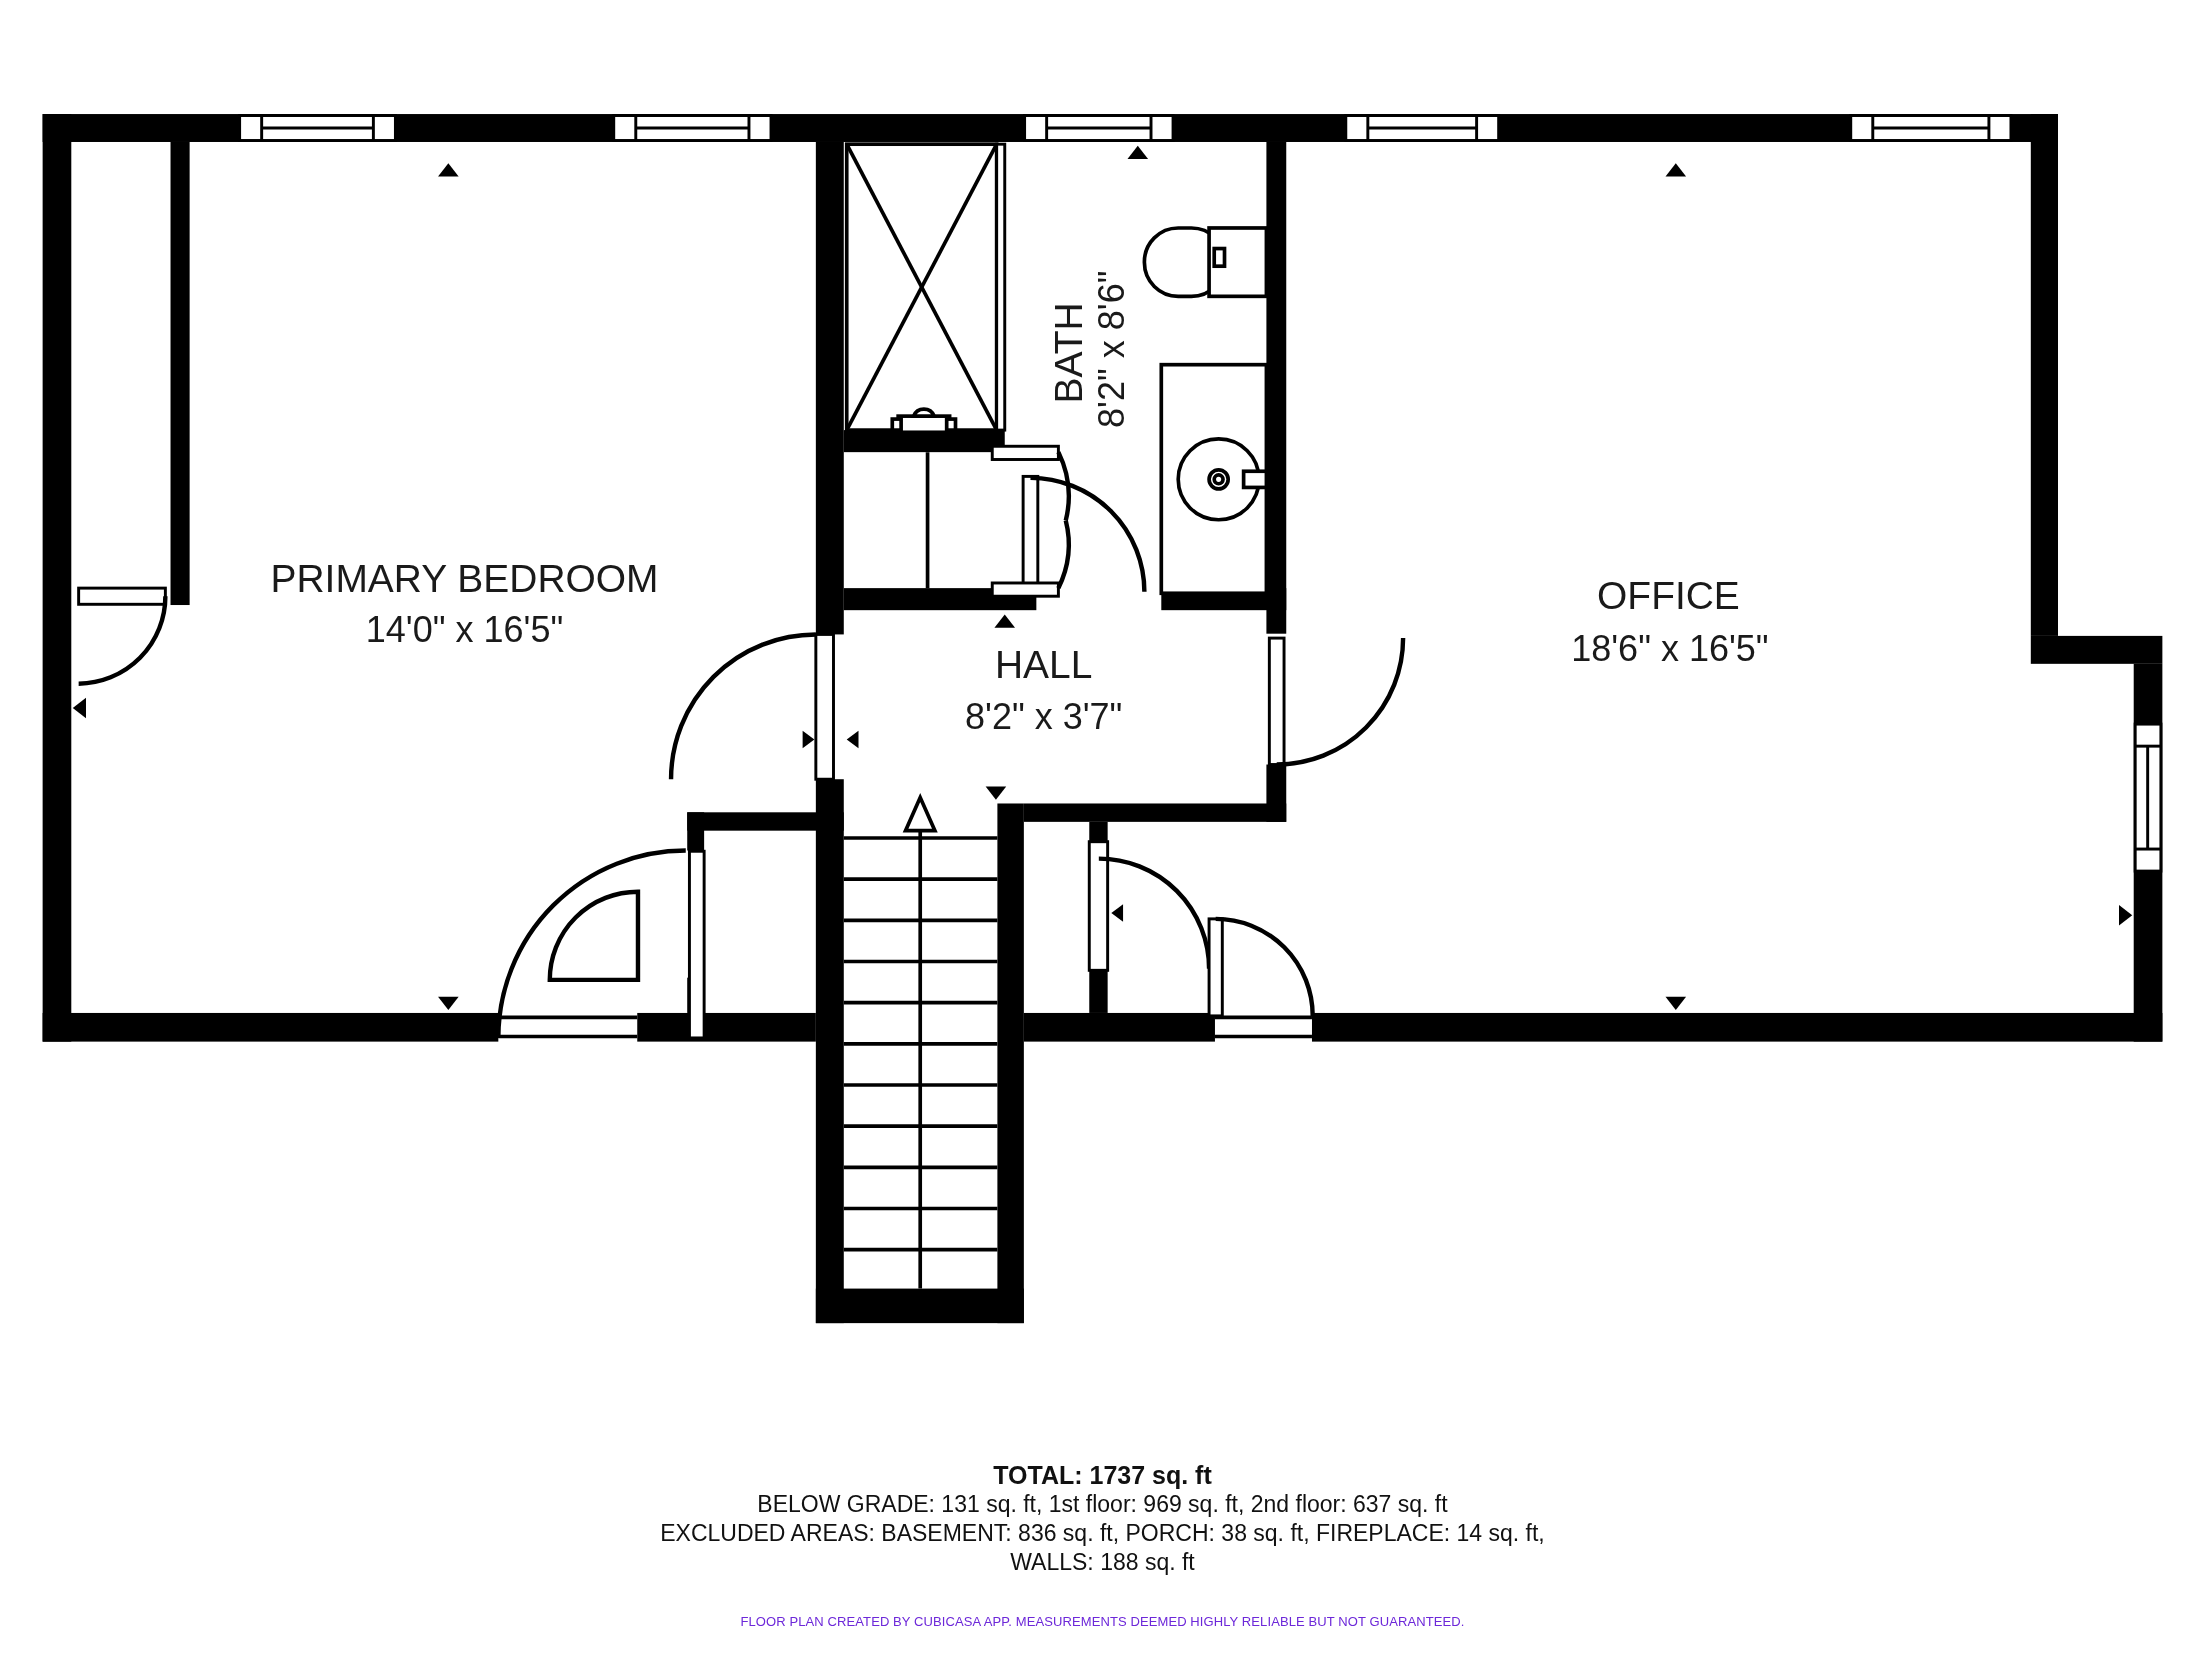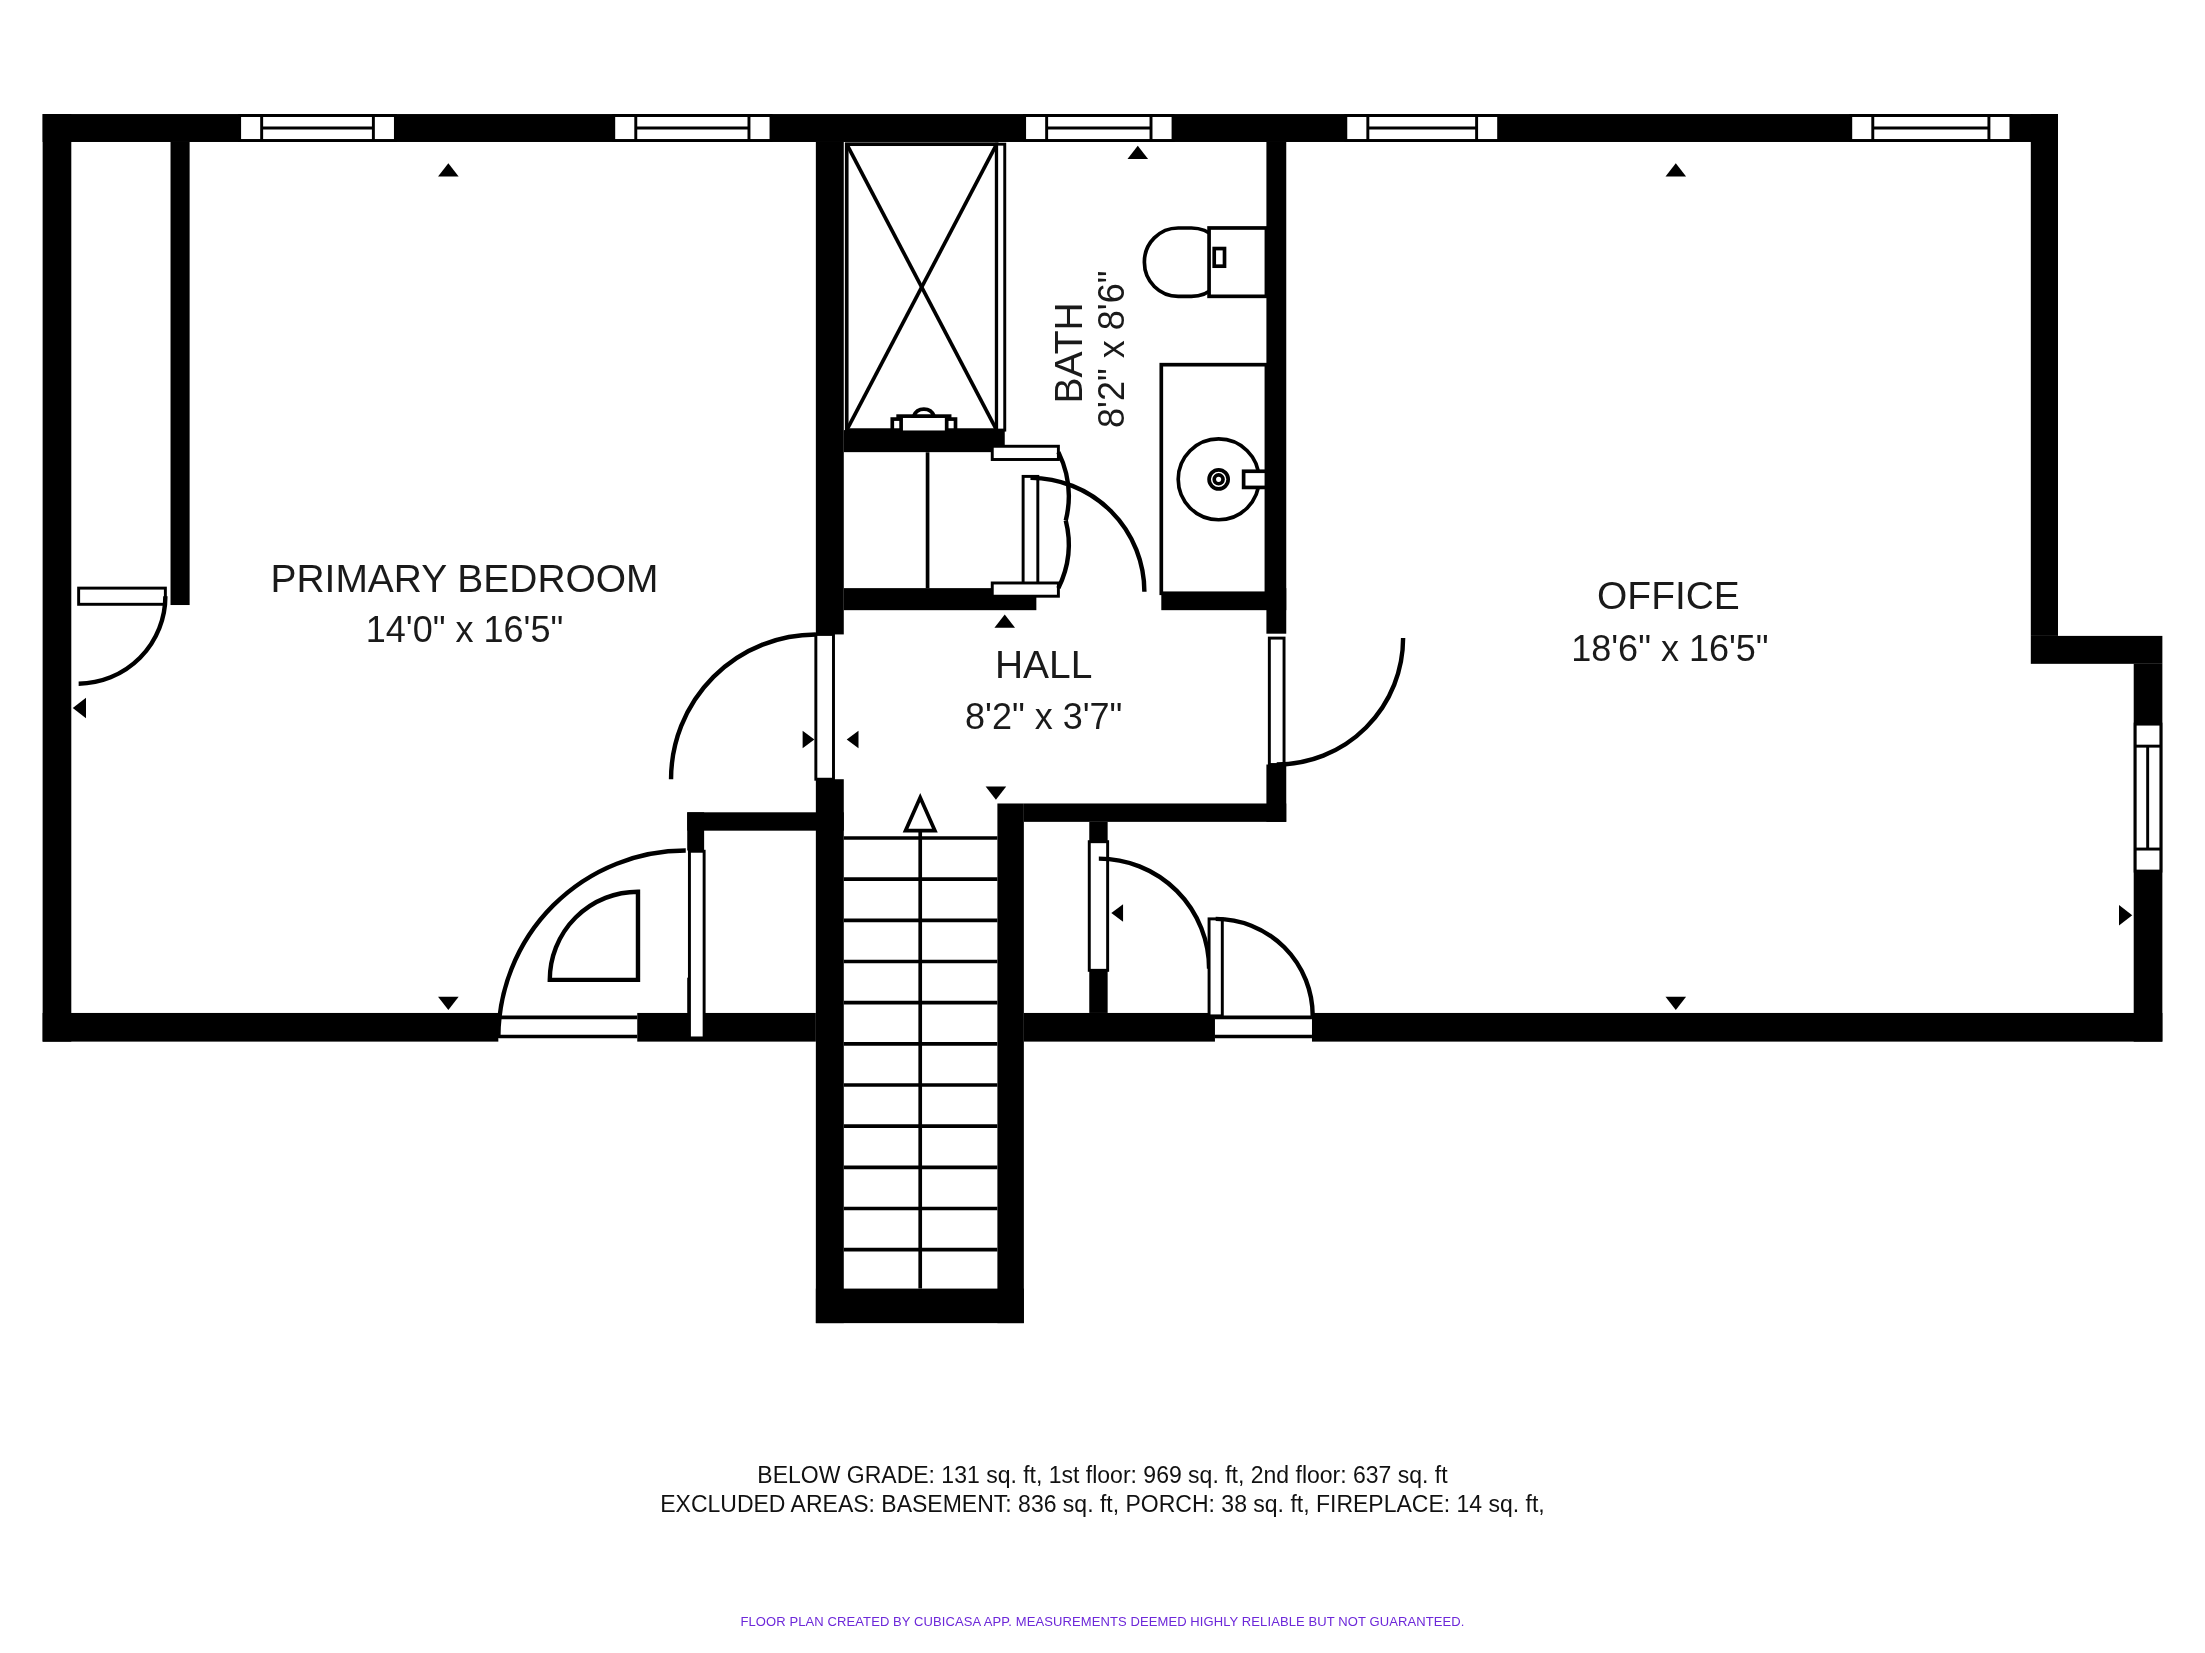--- a/index.html
+++ b/index.html
@@ -211,19 +211,21 @@
 
     <text class="roomlabel" x="1420" y="922" font-size="53">HALL</text>
     <text class="roomlabel" x="1420" y="992" font-size="49">8'2" x 3'7"</text>
 
     <text class="roomlabel" x="2270" y="829" font-size="53">OFFICE</text>
     <text class="roomlabel" x="2272" y="899" font-size="49">18'6" x 16'5"</text>
   </g>
 </svg>
 
   <div class="summary">
+    <div class="total">TOTAL: 1737 sq. ft</div>
     <div>BELOW GRADE: 131 sq. ft, 1st floor: 969 sq. ft, 2nd floor: 637 sq. ft</div>
     <div>EXCLUDED AREAS: BASEMENT: 836 sq. ft, PORCH: 38 sq. ft, FIREPLACE: 14 sq. ft,</div>
+    <div>WALLS: 188 sq. ft</div>
   </div>
 
   <div class="footer">FLOOR PLAN CREATED BY CUBICASA APP. MEASUREMENTS DEEMED HIGHLY RELIABLE BUT NOT GUARANTEED.</div>
 </div>
 
 
 </body></html>

